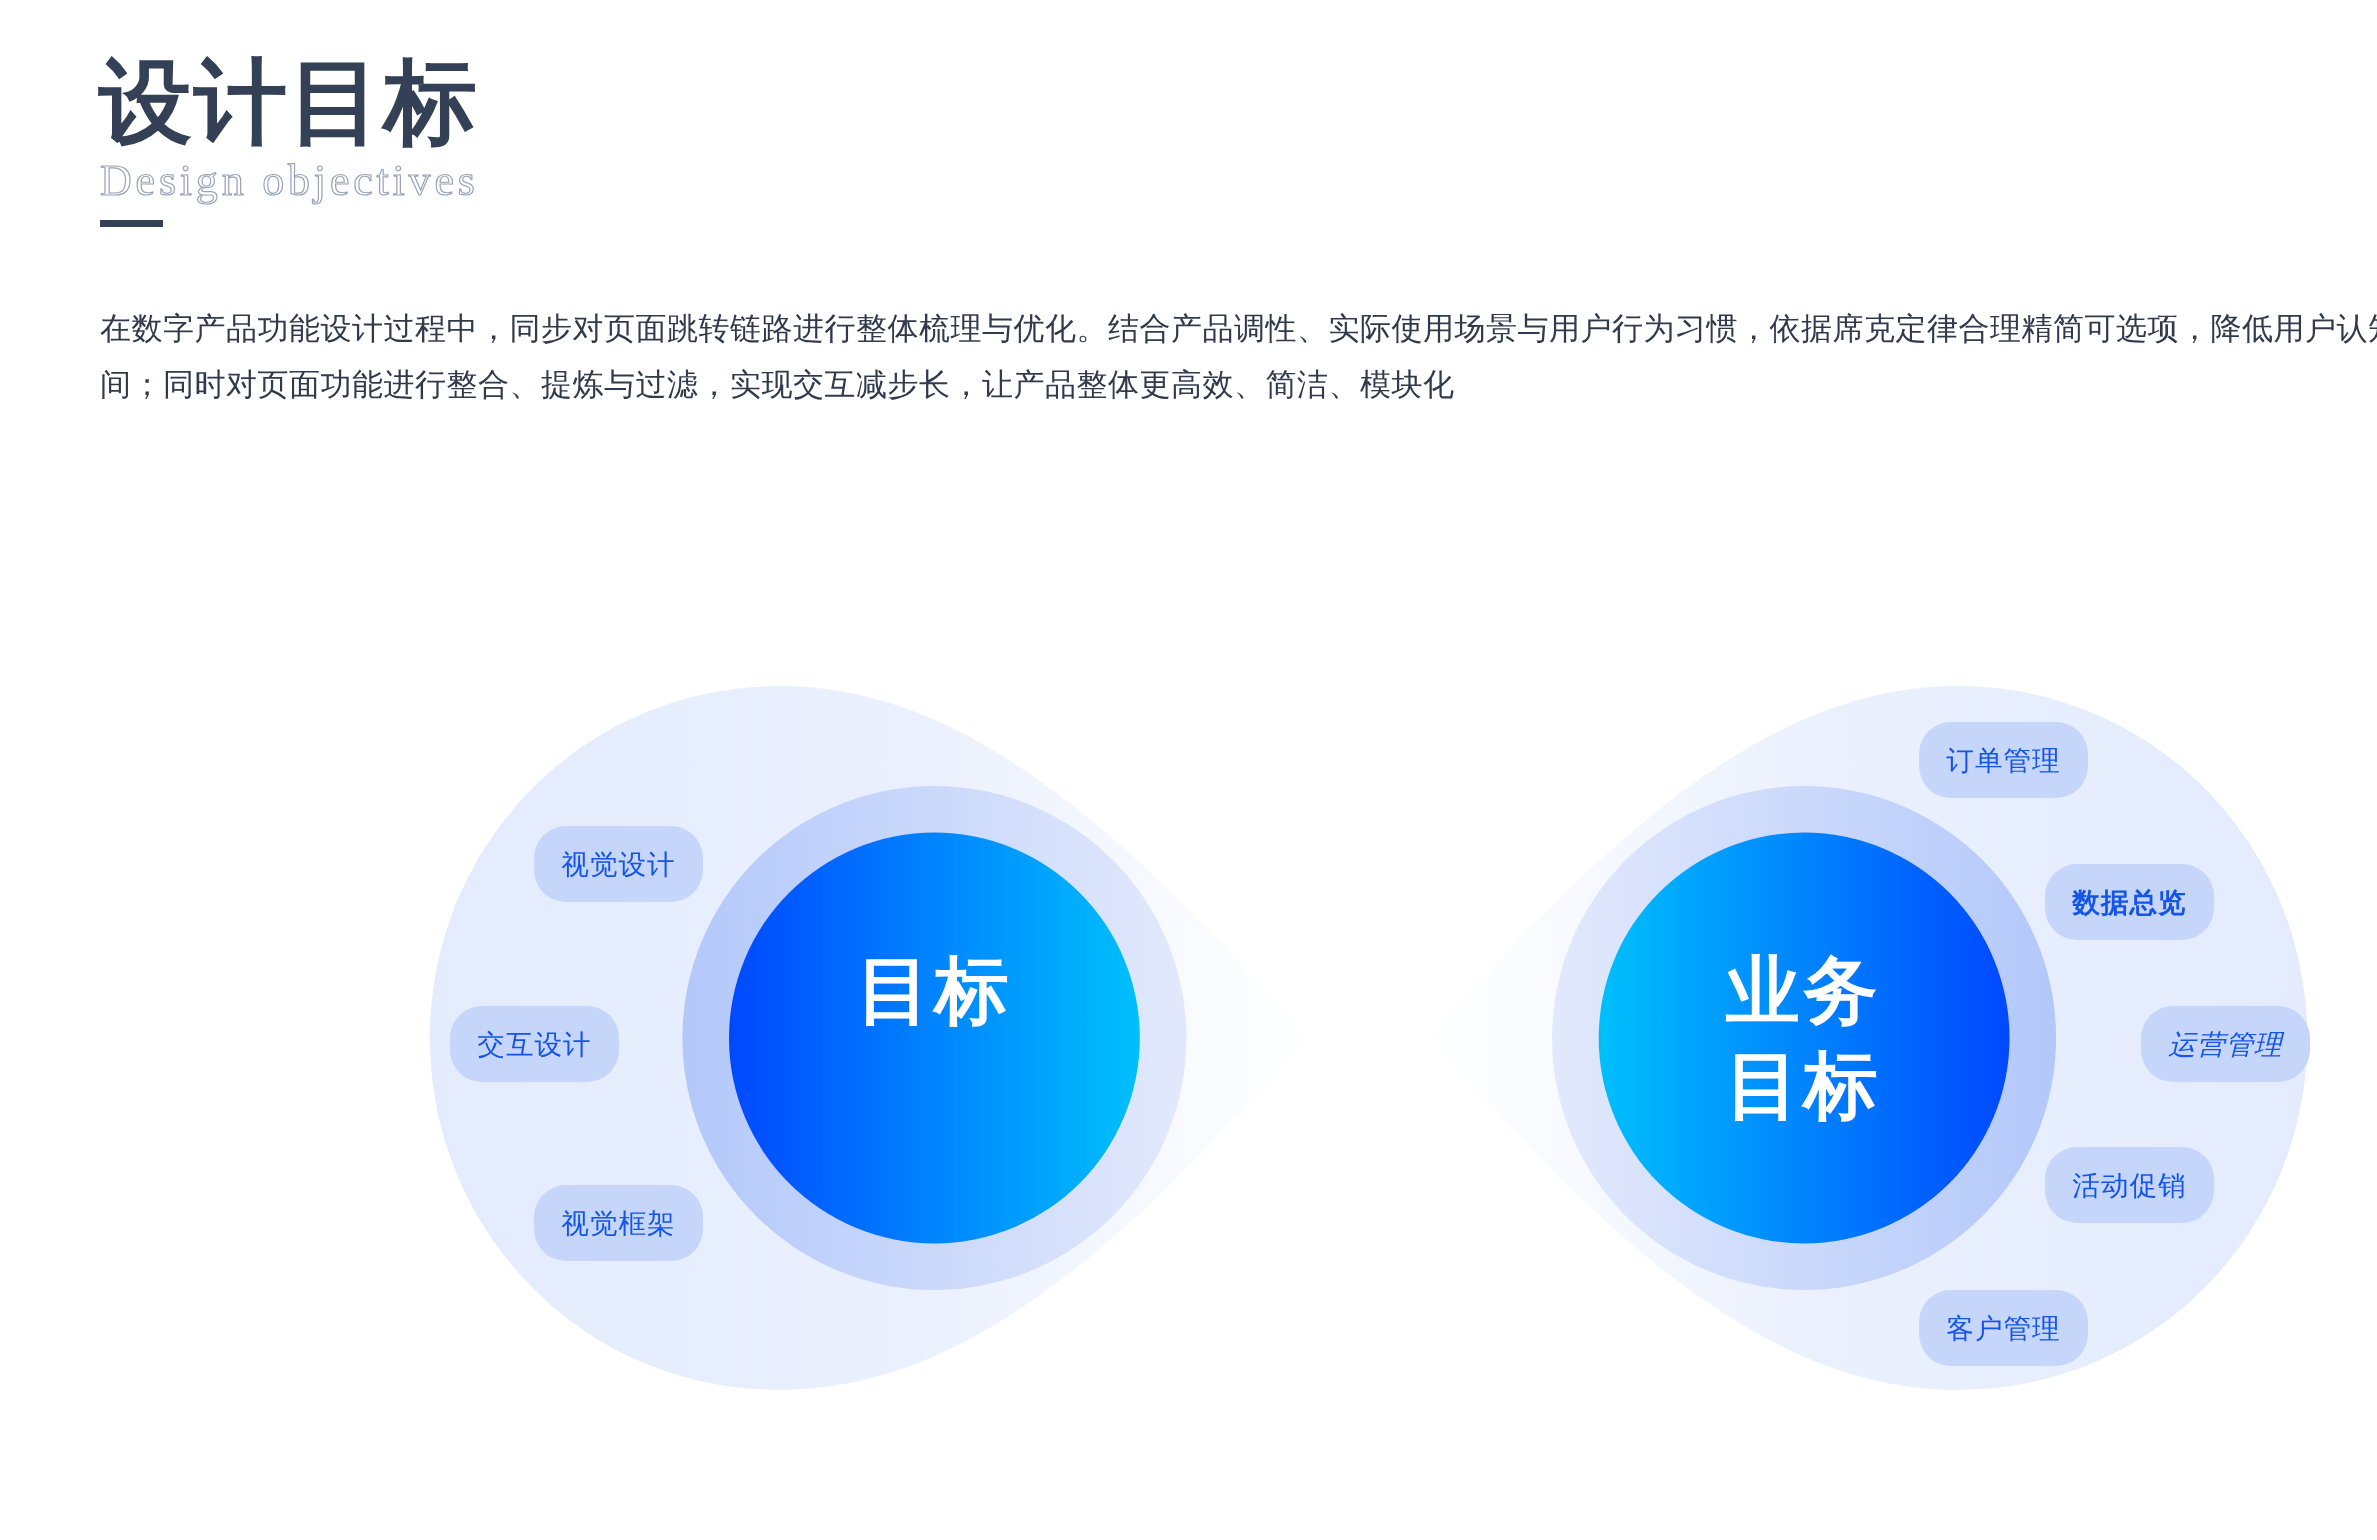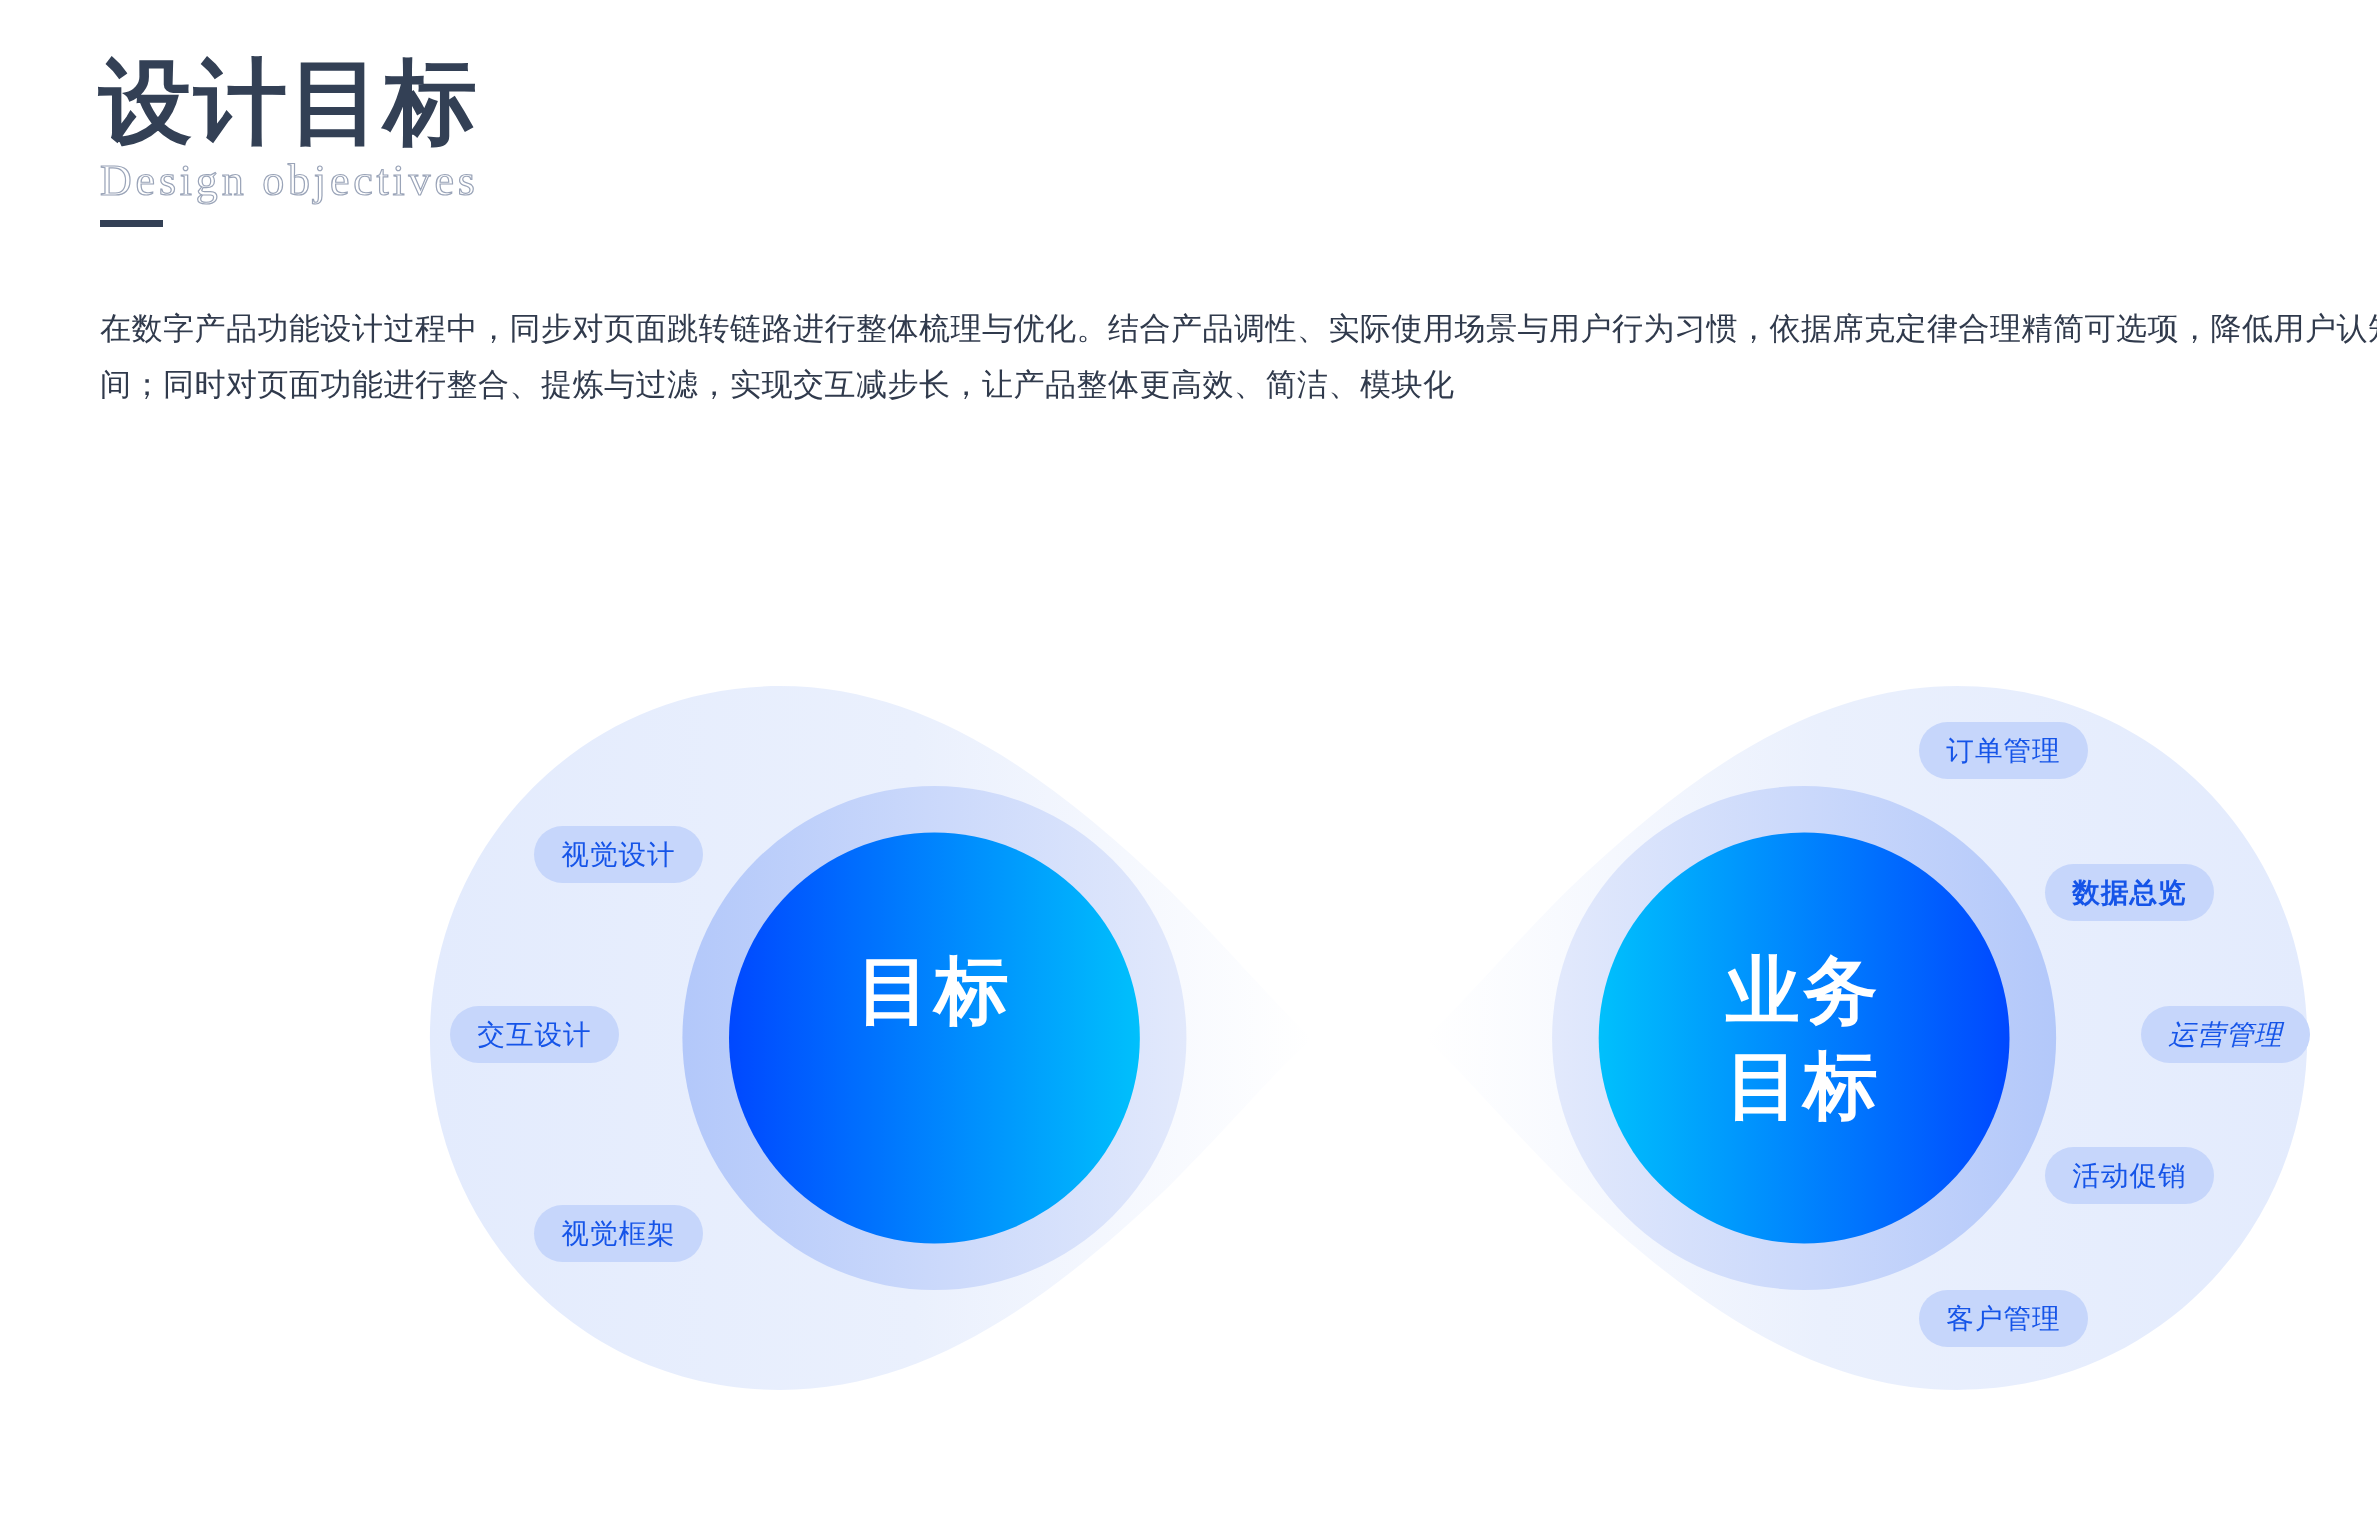--- a/index.html
+++ b/index.html
@@ -10,21 +10,21 @@
   .subtitle { position:absolute; left:100px; top:159px; font-size:44px; line-height:1; color:#ffffff; letter-spacing:3.8px;
     -webkit-text-stroke:1.2px #9aa4b8; font-family:Liberation Serif, serif; }
   .title-bar { position:absolute; left:100px; top:220px; width:63px; height:7.1px; background:#334055; }
 
   .desc { position:absolute; left:100px; top:300px; width:2606px; font-size:31px; line-height:56px; color:#303a4c; letter-spacing:0.5px; }
 
   .diagram { position:absolute; top:686px; width:932px; height:704px; }
   .diagram svg { position:absolute; left:0; top:0; }
   .center-label { position:absolute; color:#ffffff; font-size:74px; font-weight:700; line-height:95px; text-align:center; width:285px; letter-spacing:3.8px; }
 
-  .pill { position:absolute; height:57px; width:169px; border-radius:32px; background:#c6d6fb;
+  .pill { position:absolute; height:76px; width:169px; border-radius:32px; background:#c6d6fb;
     display:flex; align-items:center; justify-content:center; color:#1554e8; font-size:27.6px; letter-spacing:1px; }
 </style>
 </head>
 <body>
 
 <div class="title">设计目标</div>
 <div class="subtitle">Design objectives</div>
 <div class="title-bar"></div>
 
 <div class="desc">在数字产品功能设计过程中，同步对页面跳转链路进行整体梳理与优化。结合产品调性、实际使用场景与用户行为习惯，依据席克定律合理精简可选项，降低用户认知负荷，缩短决策时间；同时对页面功能进行整合、提炼与过滤，实现交互减步长，让产品整体更高效、简洁、模块化</div>
@@ -48,21 +48,21 @@
     </defs>
     <path d="M740 0 C1040 0 1300 180 1560 430 C1700 570 1790 680 1860 740 C1790 800 1700 910 1560 1050 C1300 1300 1040 1480 740 1480 C320 1480 4 1140 4 740 C4 340 320 0 740 0 Z" fill="url(#lOuter)"></path>
     <circle cx="1065" cy="740" r="530" fill="url(#lRing)"></circle>
     <circle cx="1065" cy="740" r="432" fill="url(#lCore)"></circle>
   </svg>
   <div class="center-label" style="left:364px; top:257px;">
     <div>目标</div>
   </div>
   <div class="pill" style="left:106px; top:140px;text-align:center;">视觉设计</div>
   <div class="pill" style="left:22px; top:320px;">交互设计</div>
-  <div class="pill" style="left:106px; top:499px;margin-top:20px;">视觉框架</div>
+  <div class="pill" style="left:106px; top:499px;">视觉框架</div>
 </div>
 
 <div class="diagram" style="left:1379px;">
   <svg width="932" height="704" viewBox="0 0 1960 1480">
     <defs>
       <linearGradient id="rOuter" x1="1" y1="0" x2="0" y2="0">
         <stop offset="0" stop-color="#e3ebfd"></stop>
         <stop offset="0.55" stop-color="#eaf0fd"></stop>
         <stop offset="1" stop-color="#ffffff"></stop>
       </linearGradient>

